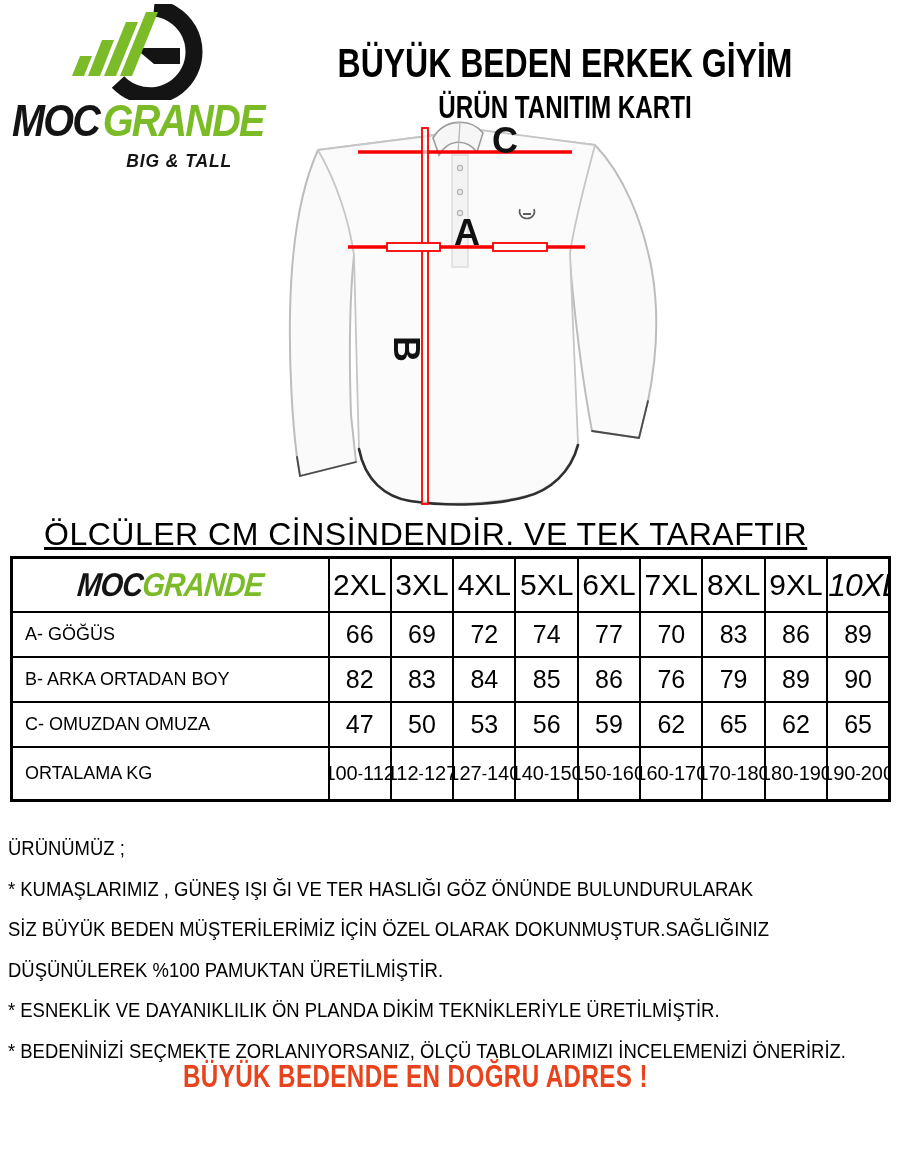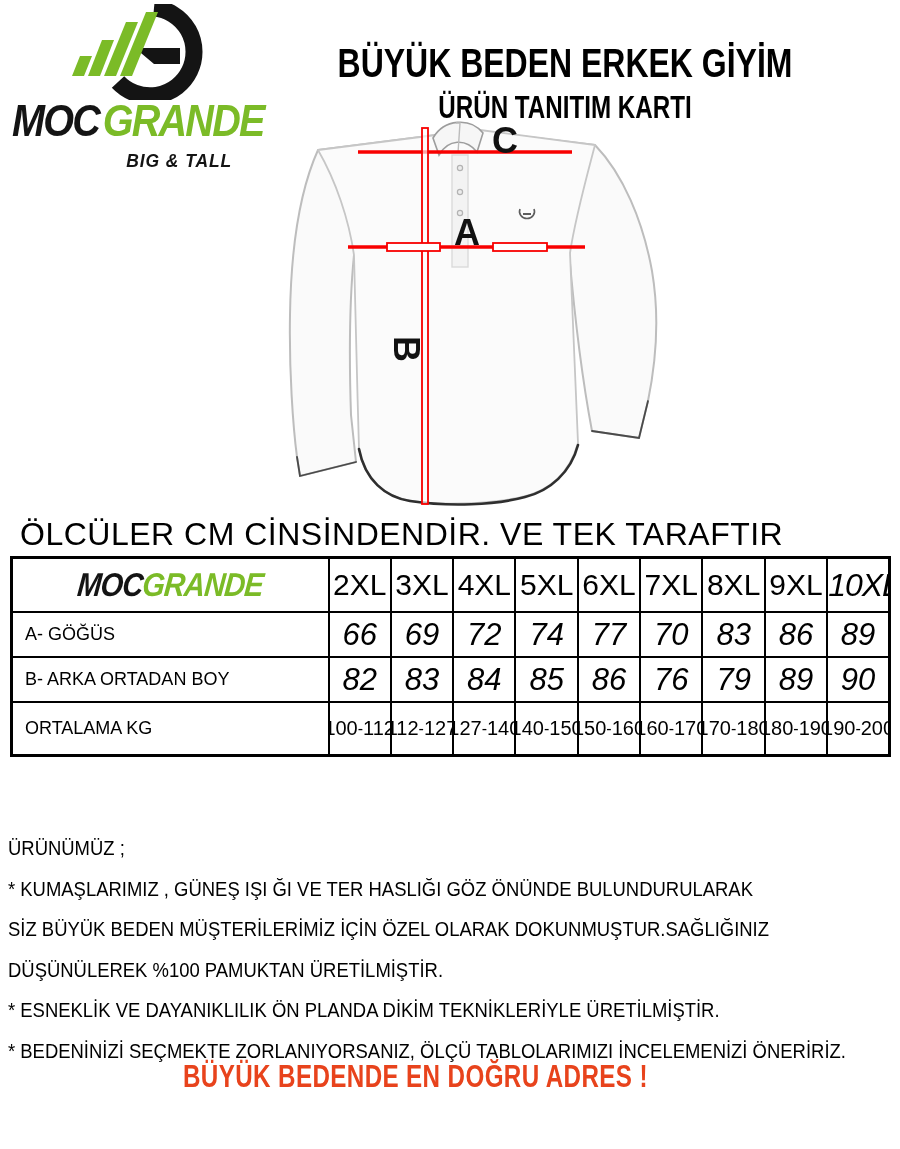--- a/index.html
+++ b/index.html
@@ -29,34 +29,35 @@
     transform:scaleX(.78); transform-origin:center; white-space:nowrap;
   }
   .sub-title {
     margin-top:7px; font-size:31px; font-weight:bold; line-height:1.0;
     transform:scaleX(.78); transform-origin:center; white-space:nowrap;
   }
   
   .shirt-wrap { position:absolute; left:270px; top:105px; width:440px; height:412px; }
   
   .measure-note {
-    position:absolute; left:20px; top:516px; font-size:32px; letter-spacing:.5px;
+    position:absolute; left:44px; top:516px; font-size:32px; letter-spacing:.5px;
     white-space:nowrap;
+    text-decoration:underline;
   }
   
   table.size-table {
     position:absolute; left:10px; top:556px; width:881px;
     border-collapse:collapse; table-layout:fixed; border:3px solid #000;
   }
   .size-table td { border:2px solid #000; text-align:center; vertical-align:middle; padding:0; overflow:hidden; }
   .size-table td.label { text-align:left; padding-left:12px; font-size:18px; white-space:nowrap; }
   .size-table tr.hdr td { height:52px; font-size:30px; }
   .size-table tr.hdr td.small-size { font-size:32px; letter-spacing:-1px;font-style:italic; }
   .size-table tr.r { height:45px; }
-  .size-table tr.r td.val { font-size:31px;font-style:italic; }
+  .size-table tr.r td.val { font-size:25px; }
   .size-table tr.rw { height:53px; }
   .logo-cell-text {
     font-size:33px; font-weight:bold; font-style:italic; letter-spacing:-1px;
     transform:scaleX(.88) skewX(-6deg); transform-origin:center; white-space:nowrap;
   }
   .logo-cell-text .moc { color:#141414; } .logo-cell-text .grande { color:#7bbb27; }
   .wstack { display:flex; align-items:center; justify-content:center; line-height:1; }
   .wstack span { font-size:20px; }
   .wstack .wdash { font-size:16px; height:7px; line-height:7px; }
   
@@ -198,20 +199,32 @@
       <td class="val">82</td>
       <td class="val">83</td>
       <td class="val">84</td>
       <td class="val">85</td>
       <td class="val">86</td>
       <td class="val">76</td>
       <td class="val">79</td>
       <td class="val">89</td>
       <td class="val">90</td>
     </tr>
+    <tr class="r">
+      <td class="label">C- OMUZDAN OMUZA</td>
+      <td class="val">47</td>
+      <td class="val">50</td>
+      <td class="val">53</td>
+      <td class="val">56</td>
+      <td class="val">59</td>
+      <td class="val">62</td>
+      <td class="val">65</td>
+      <td class="val">62</td>
+      <td class="val">65</td>
+    </tr>
     <tr class="rw">
       <td class="label">ORTALAMA KG</td>
       <td>
             <div class="wstack">
               <span>100</span>
               <span class="wdash">-</span>
               <span>112</span>
             </div>
           </td>
       <td>

